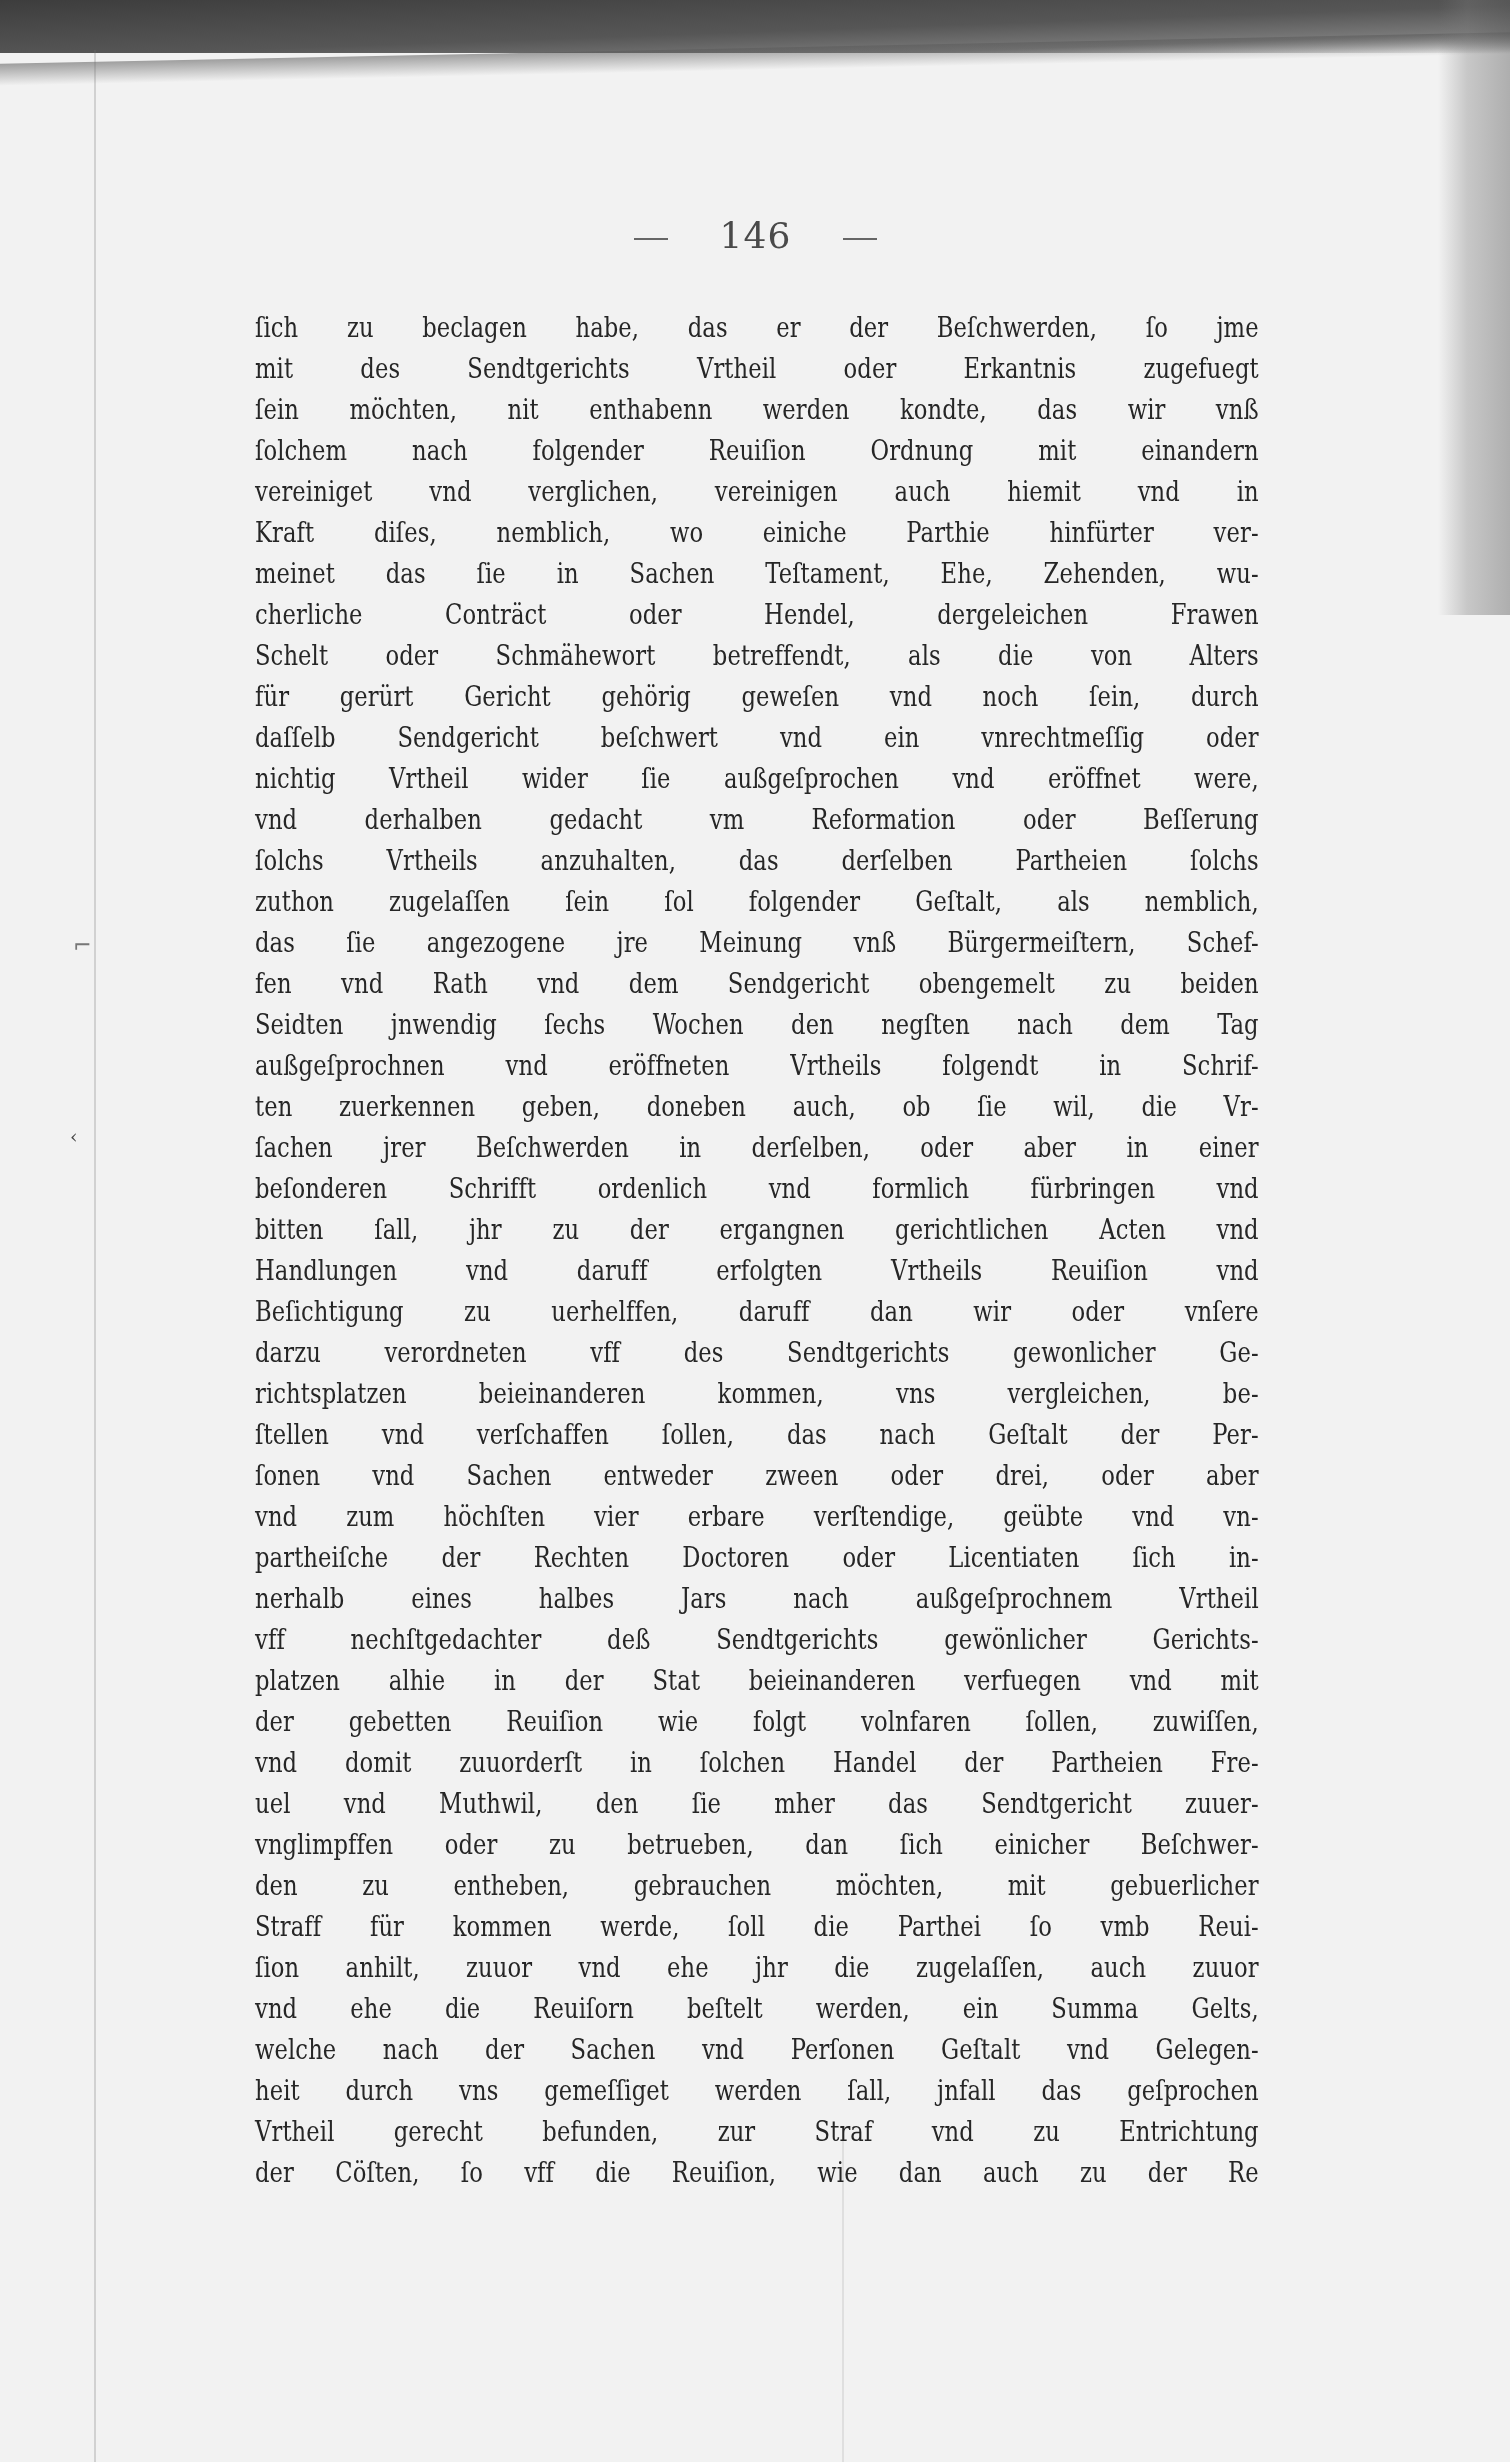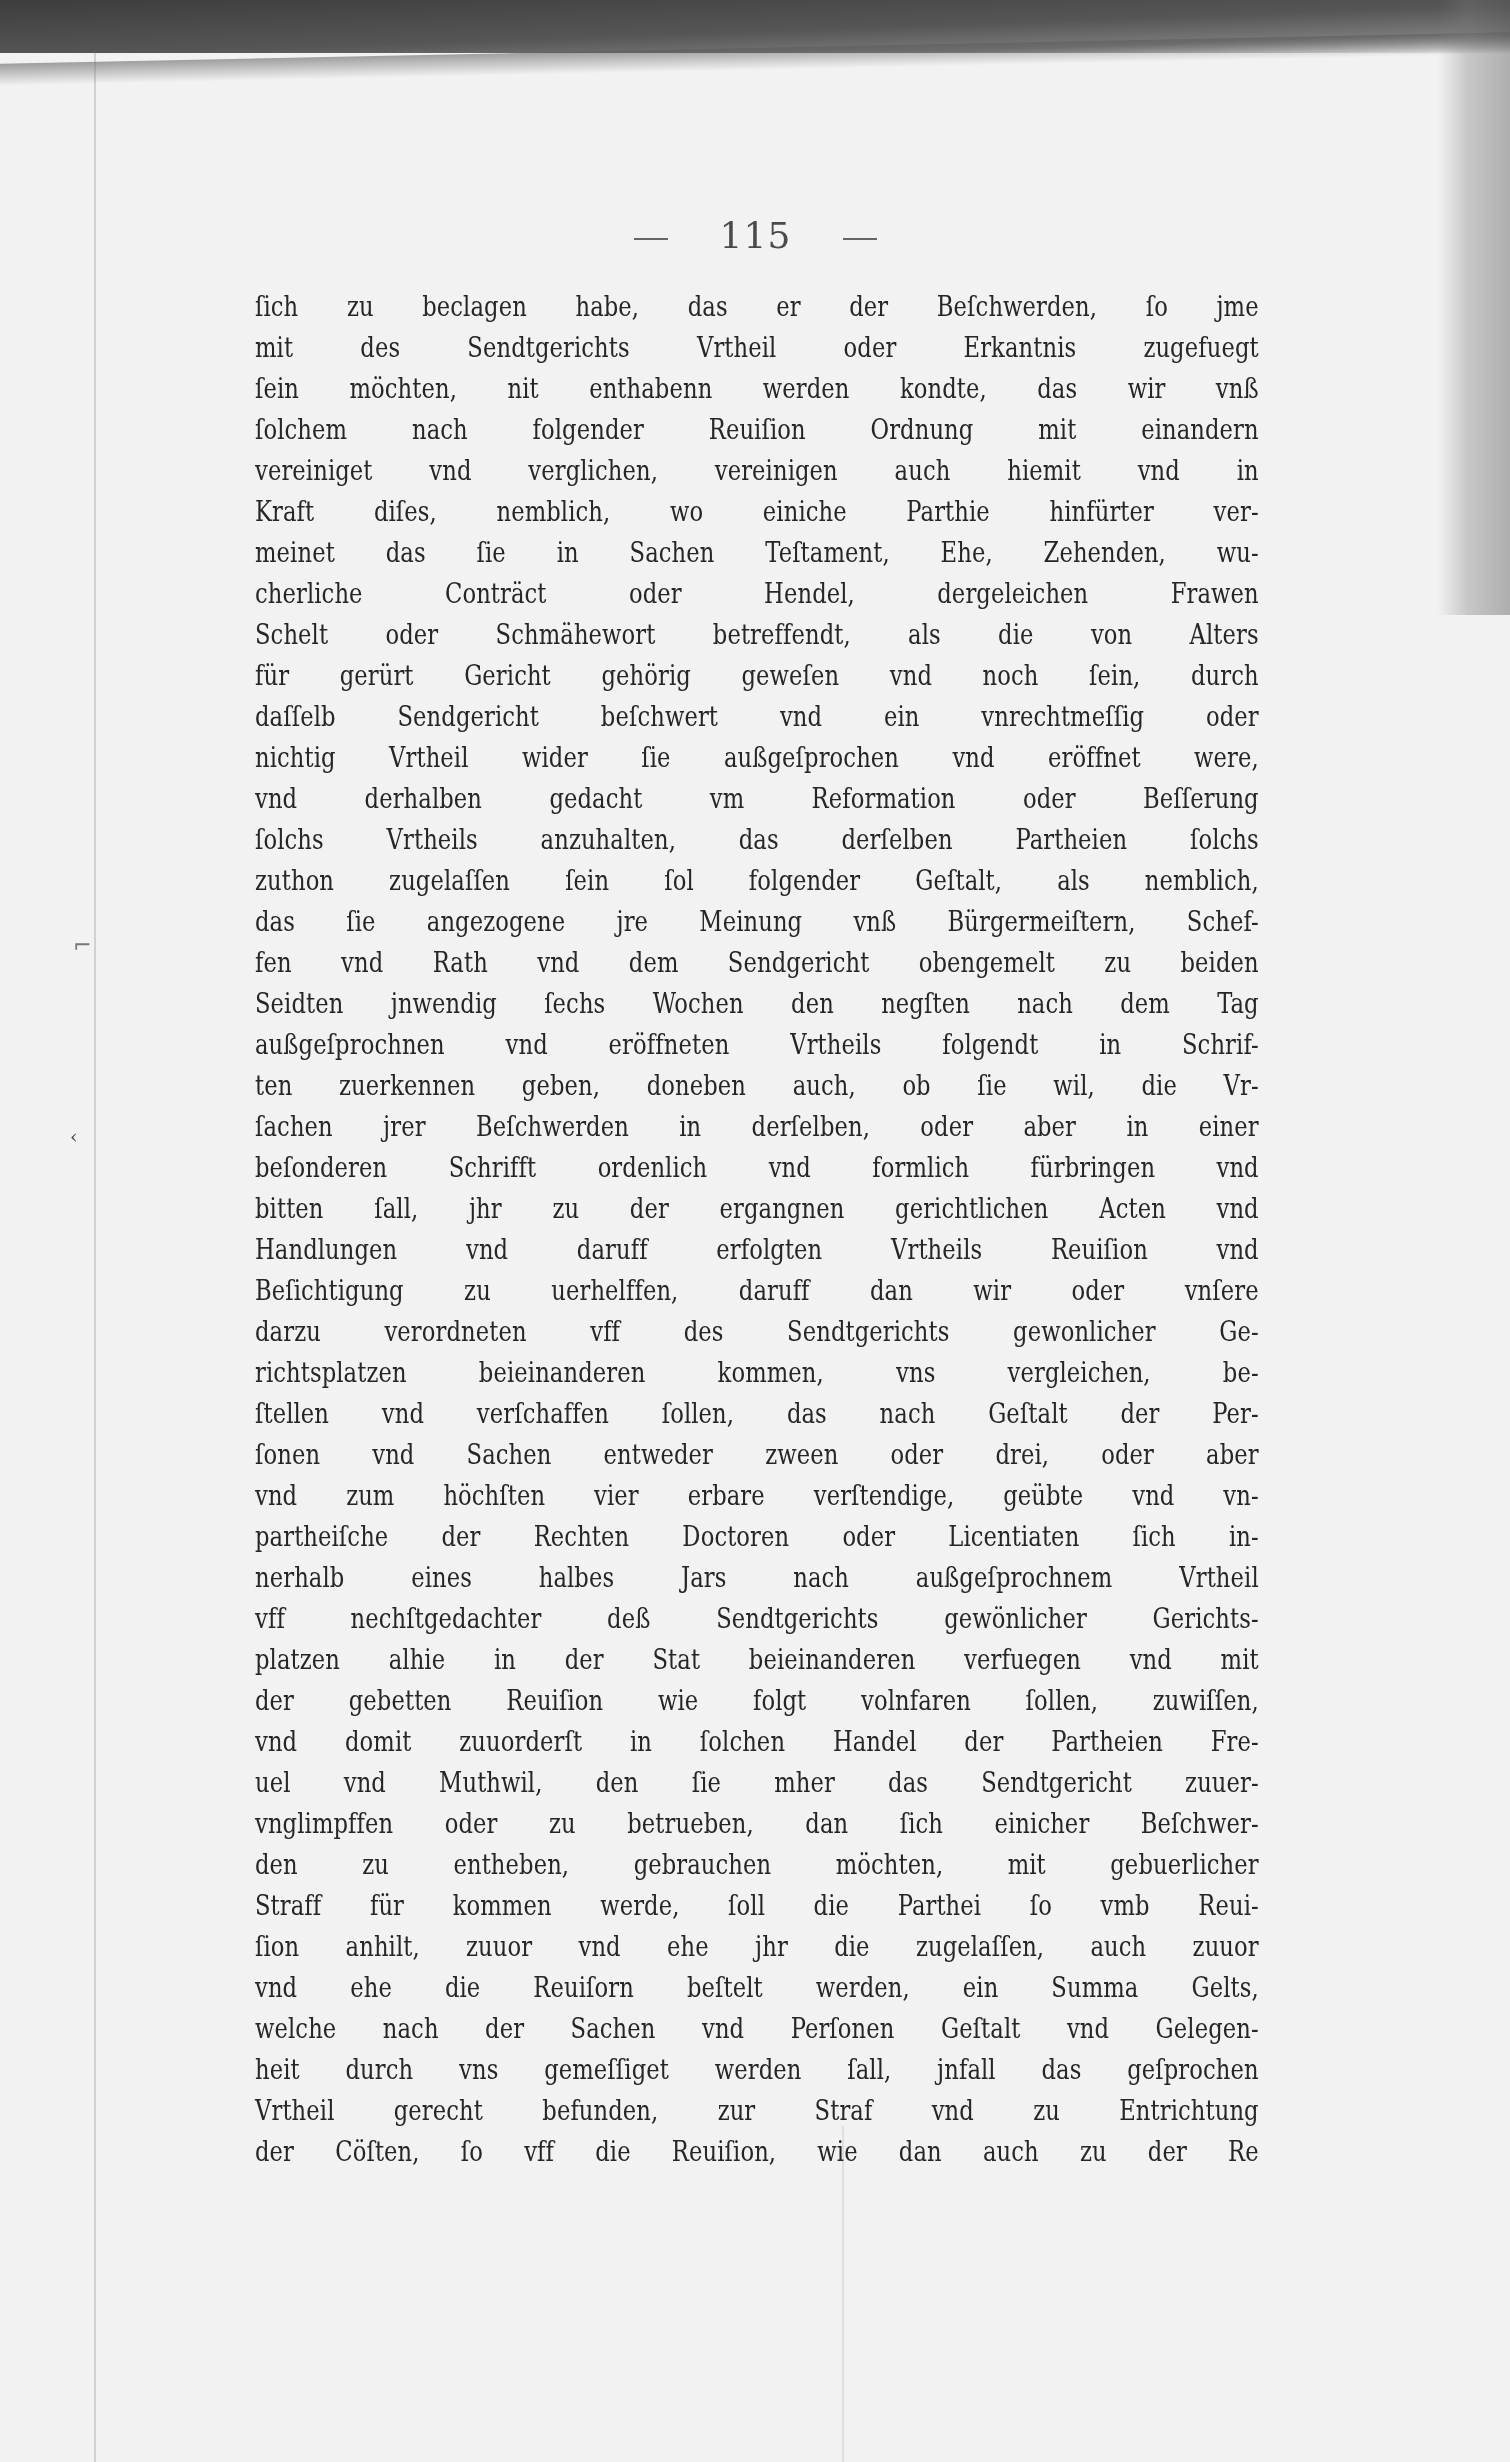--- a/index.html
+++ b/index.html
@@ -71,21 +71,21 @@
       width: 34px;
       height: 2.8px;
       background: #666;
       vertical-align: middle;
       margin: 0 39px;
     }
 
     .text-block {
       position: absolute;
       left: 255px;
-      top: 286px;
+      top: 307px;
       width: 1007px;
     }
     .text-line {
       height: 41px;
       line-height: 41px;
       font-size: 27.4px;
       color: #262626;
       white-space: nowrap;
       text-align: justify;
       text-align-last: justify;
@@ -105,21 +105,21 @@
 <div class="scan-edge-top"></div>
 <div class="scan-edge-right"></div>
 <div class="page-rule-left"></div>
 <div class="page-fold-center"></div>
 
 <div class="margin-mark margin-bracket">⌐</div>
 <div class="margin-mark margin-tick">‹</div>
 
 <div class="page-header">
   <span class="dash"></span>
-  <span>115</span>
+  <span>146</span>
   <span class="dash"></span>
 </div>
 
 <div class="text-block" id="text-block">
     <div class="text-line">ſich zu beclagen habe, das er der Beſchwerden, ſo jme</div>
     <div class="text-line">mit des Sendtgerichts Vrtheil oder Erkantnis zugefuegt</div>
     <div class="text-line">ſein möchten, nit enthabenn werden kondte, das wir vnß</div>
     <div class="text-line">ſolchem nach folgender Reuiſion Ordnung mit einandern</div>
     <div class="text-line">vereiniget vnd verglichen, vereinigen auch hiemit vnd in</div>
     <div class="text-line">Kraft diſes, nemblich, wo einiche Parthie hinfürter ver-</div>

